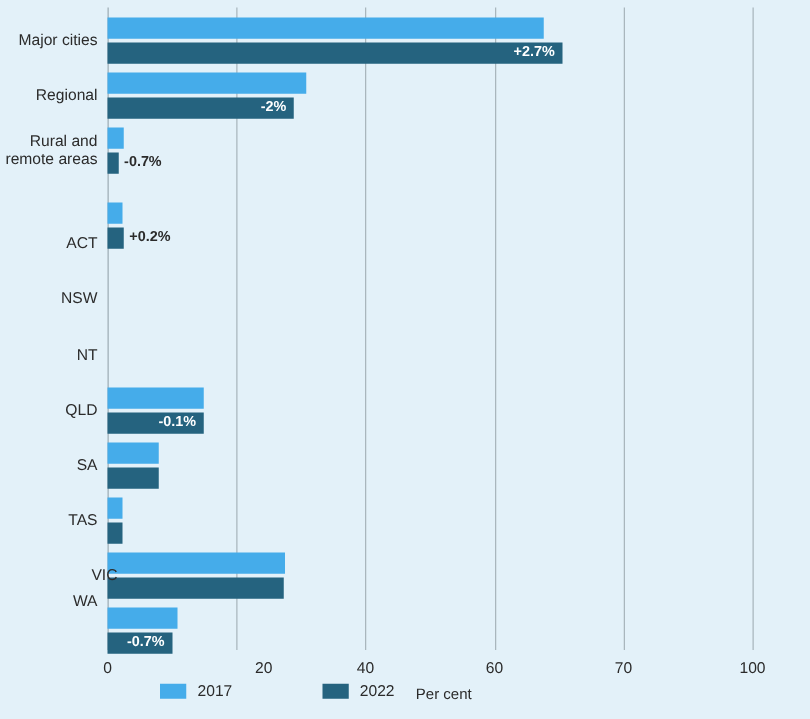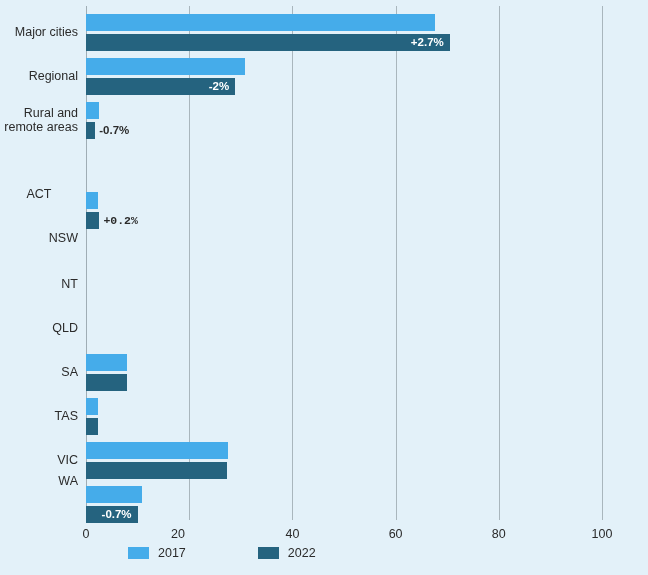--- a/index.html
+++ b/index.html
@@ -135,24 +135,29 @@
       <div class="row" style="top: 52px; height: 37px; width: 516px;">
         <div class="bar y2017" style="width: 158.928px; background: rgb(69, 172, 234);"></div>
         <div class="bar y2022" style="width: 149.124px; background: rgb(37, 99, 127);"></div>
         <div class="bar-value inside" style="left: 0px; width: 143.124px;">-2%</div>
       </div>
       <div class="row" style="top: 96px; height: 37px; width: 516px;">
         <div class="bar y2017" style="width: 12.9px; background: rgb(69, 172, 234);"></div>
         <div class="bar y2022" style="width: 9.288px; background: rgb(37, 99, 127);"></div>
         <div class="bar-value outside" style="left: 13.288px;">-0.7%</div>
       </div>
-      <div class="row" style="top: 186px; height: 37px; width: 516px; font-family: Liberation Mono, monospace;">
+      <div class="row" style="top: 156px; height: 37px; width: 516px;">
         <div class="bar y2017" style="width: 12.384px; background: rgb(69, 172, 234);"></div>
         <div class="bar y2022" style="width: 13.416px; background: rgb(37, 99, 127);"></div>
         <div class="bar-value outside" style="left: 17.416px;">+0.2%</div>
+      </div>
+      <div class="row" style="top: 304px; height: 37px; width: 516px;">
+        <div class="bar y2017" style="width: 77.4px; background: rgb(69, 172, 234);"></div>
+        <div class="bar y2022" style="width: 76.884px; background: rgb(37, 99, 127);"></div>
+        <div class="bar-value inside" style="left: 0px; width: 70.884px;">-0.1%</div>
       </div>
       <div class="row" style="top: 348px; height: 37px; width: 516px;">
         <div class="bar y2017" style="width: 40.764px; background: rgb(69, 172, 234);"></div>
         <div class="bar y2022" style="width: 40.764px; background: rgb(37, 99, 127);"></div>
       </div>
       <div class="row" style="top: 392px; height: 37px; width: 516px;">
         <div class="bar y2017" style="width: 12.384px; background: rgb(69, 172, 234);"></div>
         <div class="bar y2022" style="width: 12.384px; background: rgb(37, 99, 127);"></div>
       </div>
       <div class="row" style="top: 436px; height: 37px; width: 516px;">
@@ -169,53 +174,54 @@
       <div class="y-label" style="top: 25px;">
         <div>Major cities</div>
       </div>
       <div class="y-label" style="top: 69px;">
         <div>Regional</div>
       </div>
       <div class="y-label" style="top: 106px;">
         <div>Rural and</div>
         <div>remote areas</div>
       </div>
-      <div class="y-label" style="top: 187px; text-align: center;">
+      <div class="y-label" style="top: 187px;">
         <div>ACT</div>
       </div>
       <div class="y-label" style="top: 231px;">
         <div>NSW</div>
       </div>
       <div class="y-label" style="top: 277px;">
         <div>NT</div>
       </div>
       <div class="y-label" style="top: 321px;">
         <div>QLD</div>
       </div>
       <div class="y-label" style="top: 365px;">
         <div>SA</div>
       </div>
       <div class="y-label" style="top: 409px;">
         <div>TAS</div>
       </div>
-      <div class="y-label" style="top: 453px;">
+      <div class="y-label" style="top: 453px; padding-left: 16px;">
         <div>VIC</div>
       </div>
       <div class="y-label" style="top: 474px;">
         <div>WA</div>
       </div>
     </div>
   <div id="x-labels">
       <div class="x-tick-label" style="left: 56px;">0</div>
-      <div class="x-tick-label" style="left: 148px;">20</div>
+      <div class="x-tick-label" style="left: 158px; text-align: right;">20</div>
       <div class="x-tick-label" style="left: 262.4px;">40</div>
       <div class="x-tick-label" style="left: 365.6px;">60</div>
-      <div class="x-tick-label" style="left: 468.8px;">80</div>
+      <div class="x-tick-label" style="left: 468.8px;">70</div>
       <div class="x-tick-label" style="left: 572px;">100</div>
     </div>
+  <div class="axis-title">Per cent</div>
   <div class="legend" id="legend">
       <div class="legend-item">
         <span class="legend-swatch" style="background: rgb(69, 172, 234);"></span>
         <span class="legend-text">2017</span>
       </div>
       <div class="legend-item">
         <span class="legend-swatch" style="background: rgb(37, 99, 127);"></span>
         <span class="legend-text">2022</span>
       </div>
     </div>

